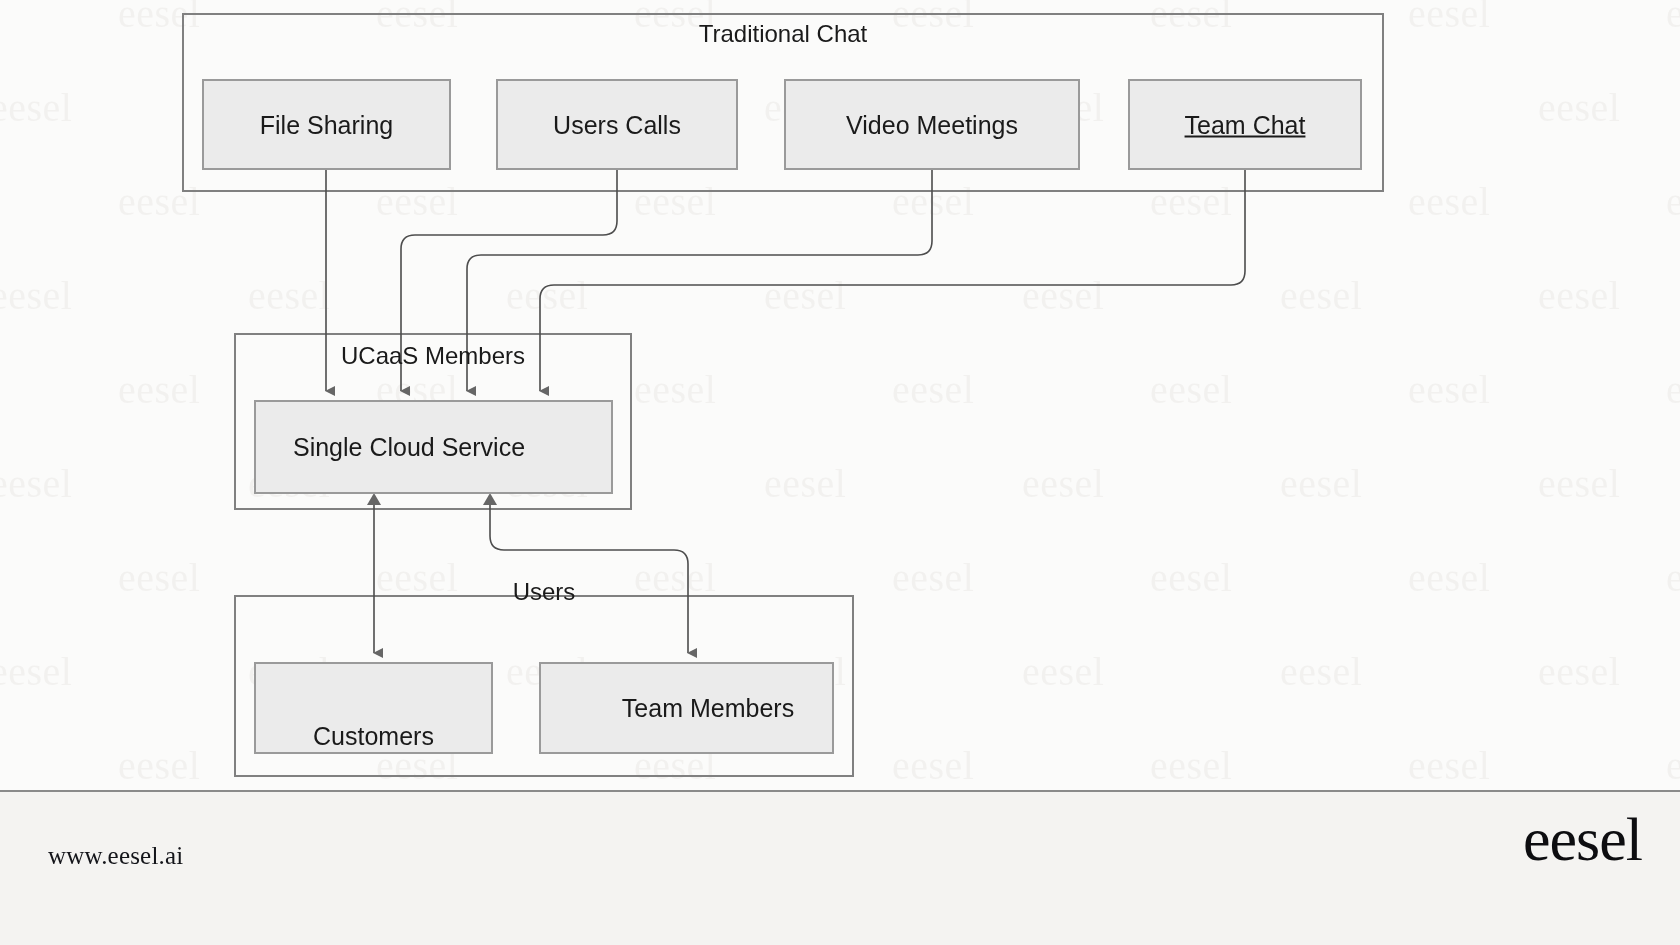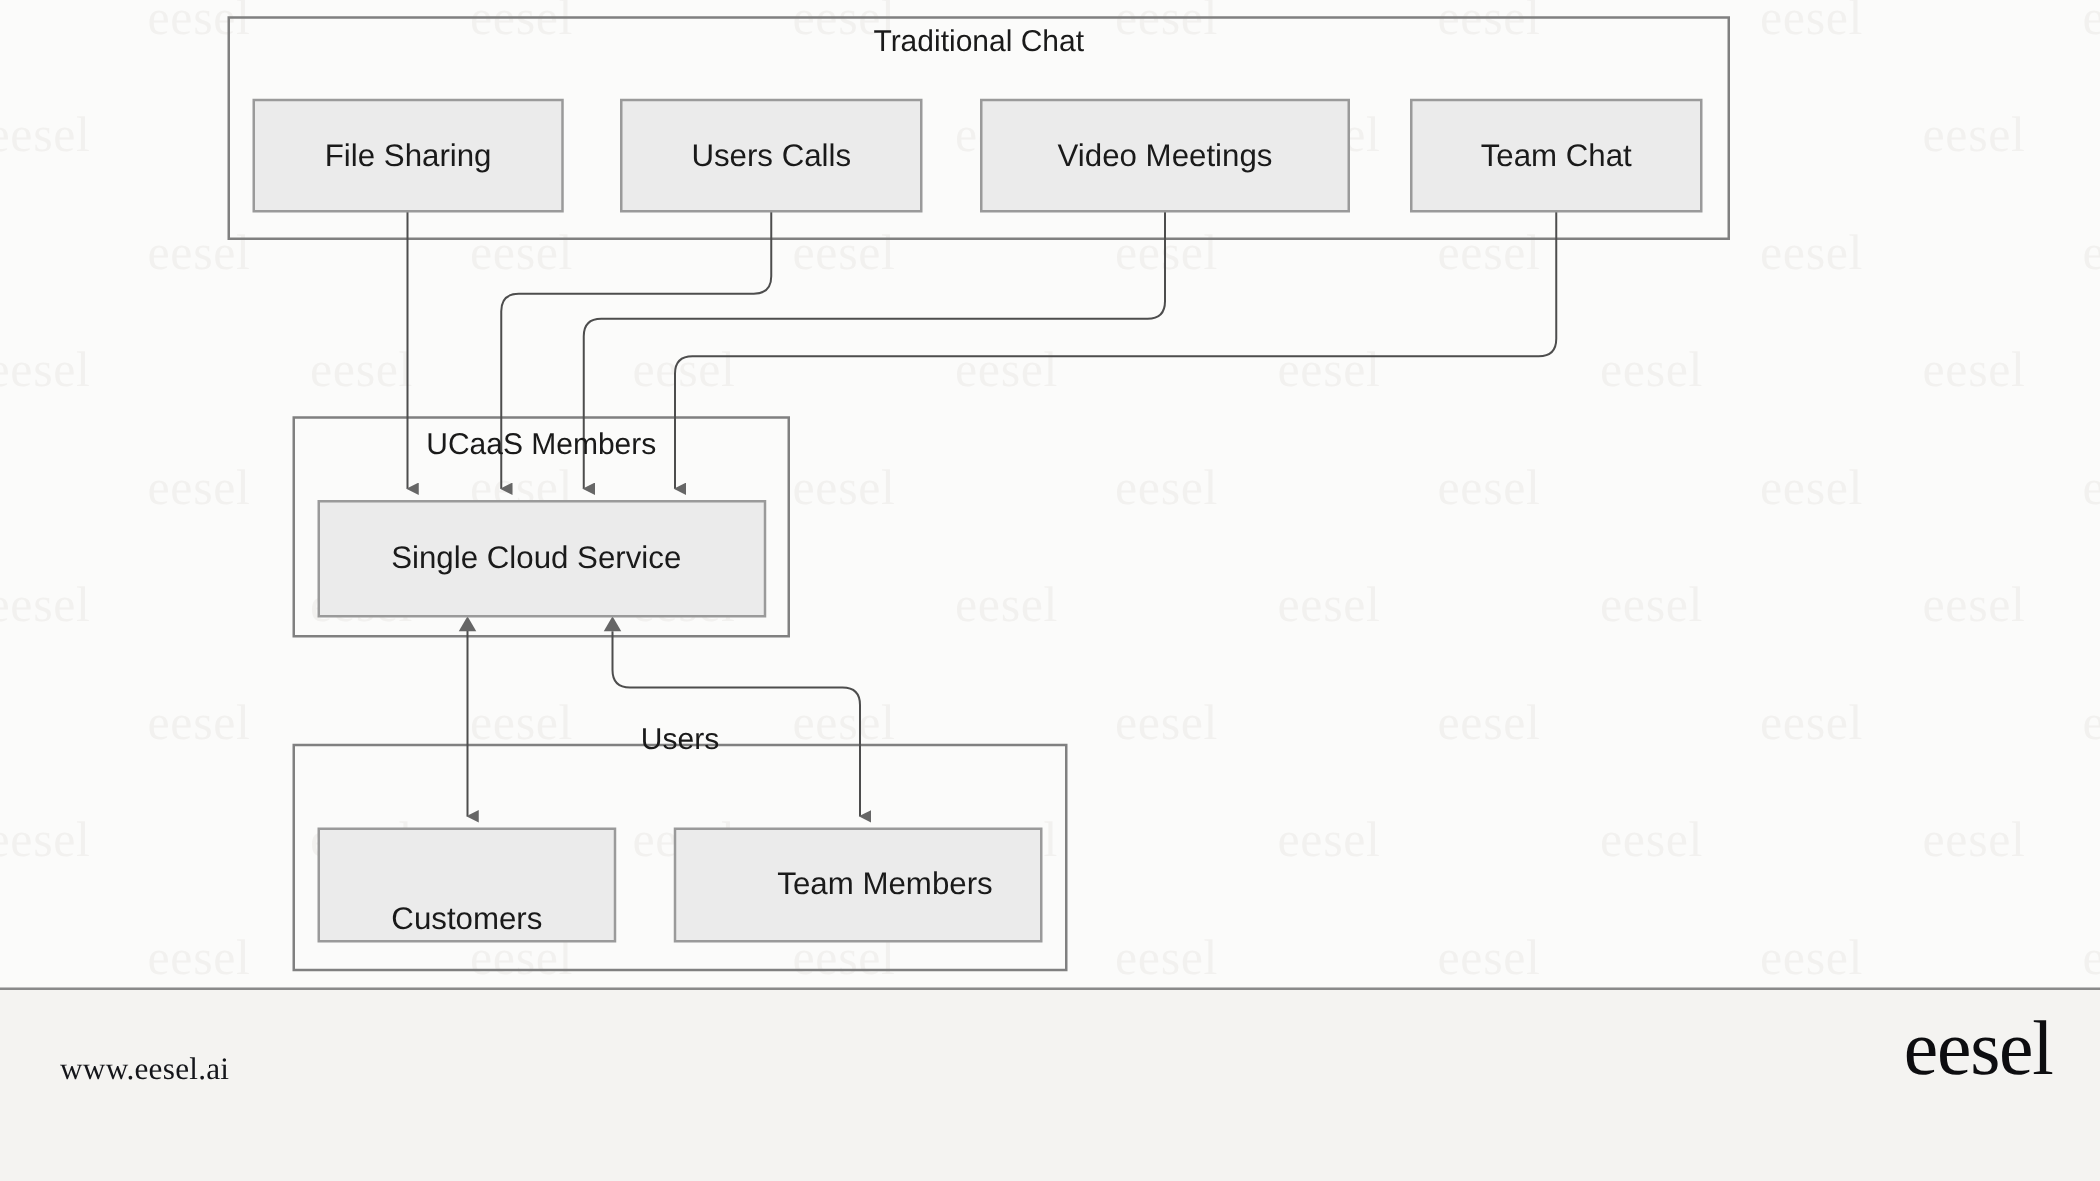--- a/index.html
+++ b/index.html
@@ -163,22 +163,22 @@
       </g>
   </svg>
 
   <div id="labels">
       <div class="lbl group-title" style="left: 783px; top: 22px;">Traditional Chat</div>
       <div class="lbl group-title" style="left: 433px; top: 344px;">UCaaS Members</div>
       <div class="lbl group-title" style="left: 544px; top: 580px;">Users</div>
       <div class="lbl node-label" style="left: 326.5px; top: 124.5px;">File Sharing</div>
       <div class="lbl node-label" style="left: 617px; top: 124.5px;">Users Calls</div>
       <div class="lbl node-label" style="left: 932px; top: 124.5px;">Video Meetings</div>
-      <div class="lbl node-label" style="left: 1245px; top: 124.5px;">Team Chat</div>
-      <div class="lbl node-label" style="left: 429px; top: 447px;">Single Cloud Service</div>
+      <div class="lbl node-label" style="left: 1245px; top: 124.5px; text-decoration: underline;">Team Chat</div>
+      <div class="lbl node-label" style="left: 409px; top: 447px;">Single Cloud Service</div>
       <div class="lbl node-label" style="left: 373.5px; top: 736px;">Customers</div>
       <div class="lbl node-label" style="left: 708px; top: 708px;">Team Members</div>
     </div>
 
   <div id="footer">
     <div id="footer-url">www.eesel.ai</div>
     <div id="footer-logo">eesel</div>
   </div>
 
 </div>

